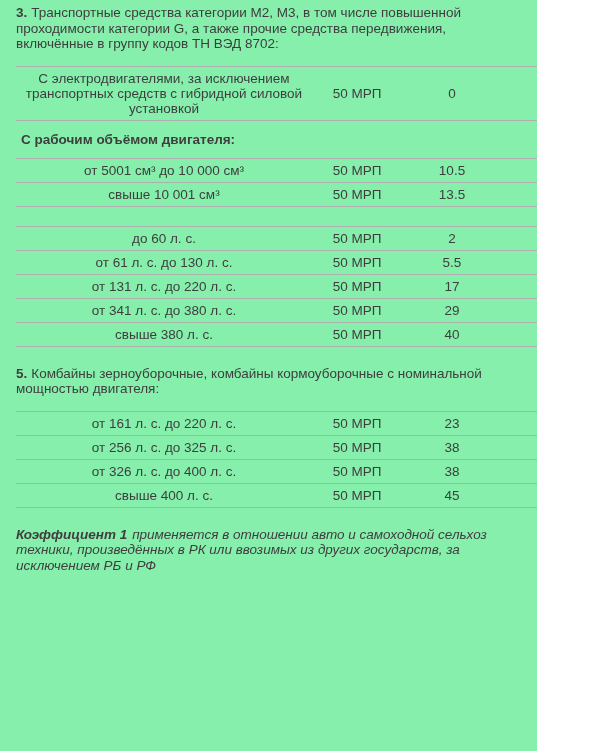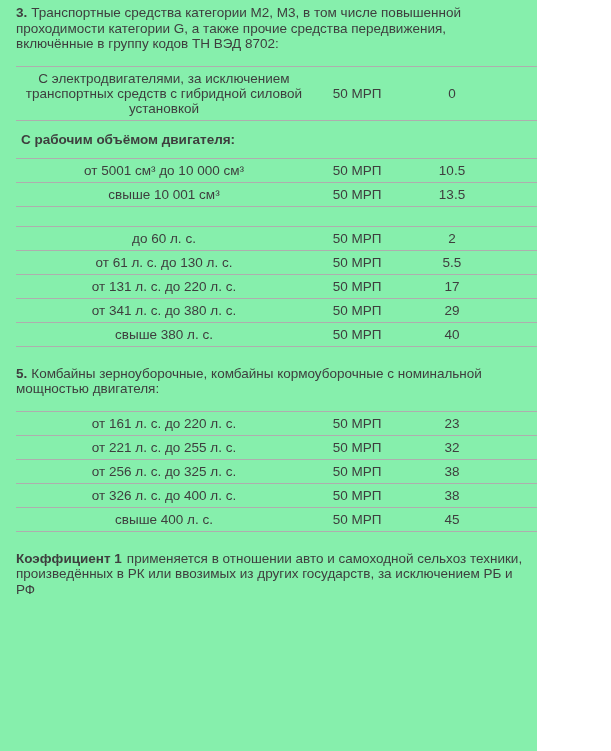--- a/index.html
+++ b/index.html
@@ -43,20 +43,21 @@
     line-height: 15px;
     font-size: 13.5px;
     color: #3e3e3e;
   }
   table.rates td.sub {
     text-align: left;
     font-weight: bold;
     padding: 11px 5px;
   }
   .footnote {
+    font-style: italic;
     margin: 0 0 14px 0;
   }
   .footnote .fn-lead {
     font-weight: bold;
     margin-right: 5px;
   }
 </style>
 </head>
 <body>
 
@@ -148,26 +149,20 @@
         <col style="width:96px">
     </colgroup>
     <tbody>
       <tr>
         <td>от 161 л. с. до 220 л. с.</td>
         <td>50 МРП</td>
         <td>23</td>
         <td>250</td>
       </tr>
       <tr>
-        <td>от 221 л. с. до 255 л. с.</td>
-        <td>50 МРП</td>
-        <td>32</td>
-        <td>250</td>
-      </tr>
-      <tr>
         <td>от 256 л. с. до 325 л. с.</td>
         <td>50 МРП</td>
         <td>38</td>
         <td>250</td>
       </tr>
       <tr>
         <td>от 326 л. с. до 400 л. с.</td>
         <td>50 МРП</td>
         <td>38</td>
         <td>250</td>

